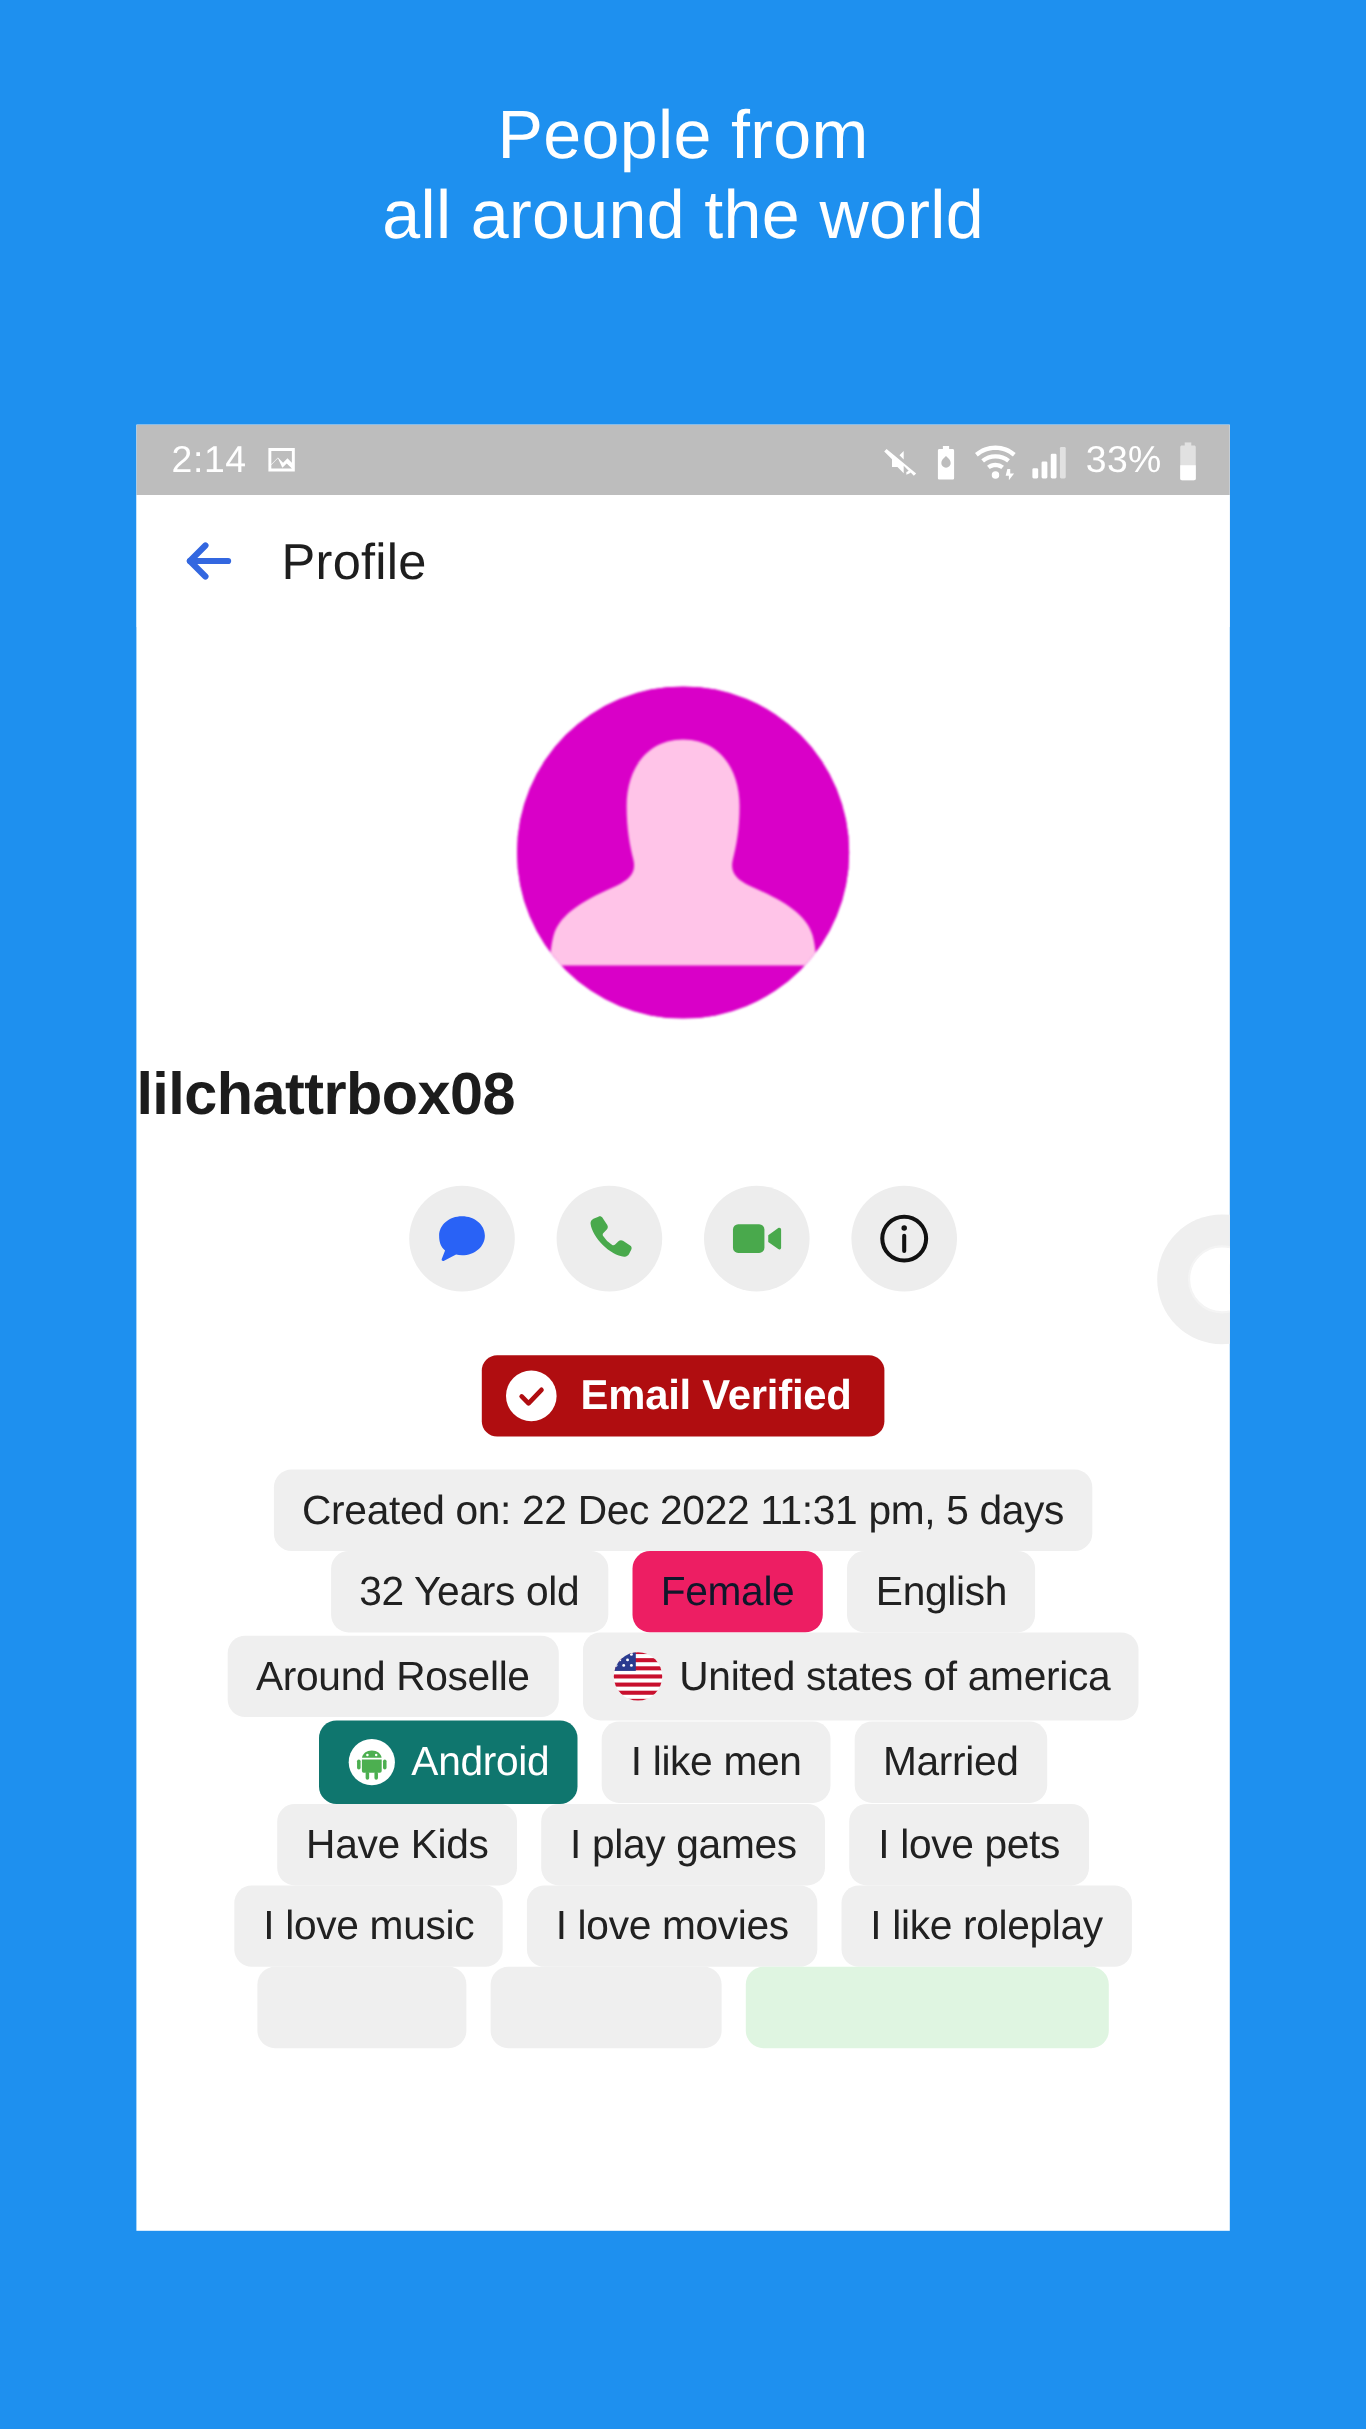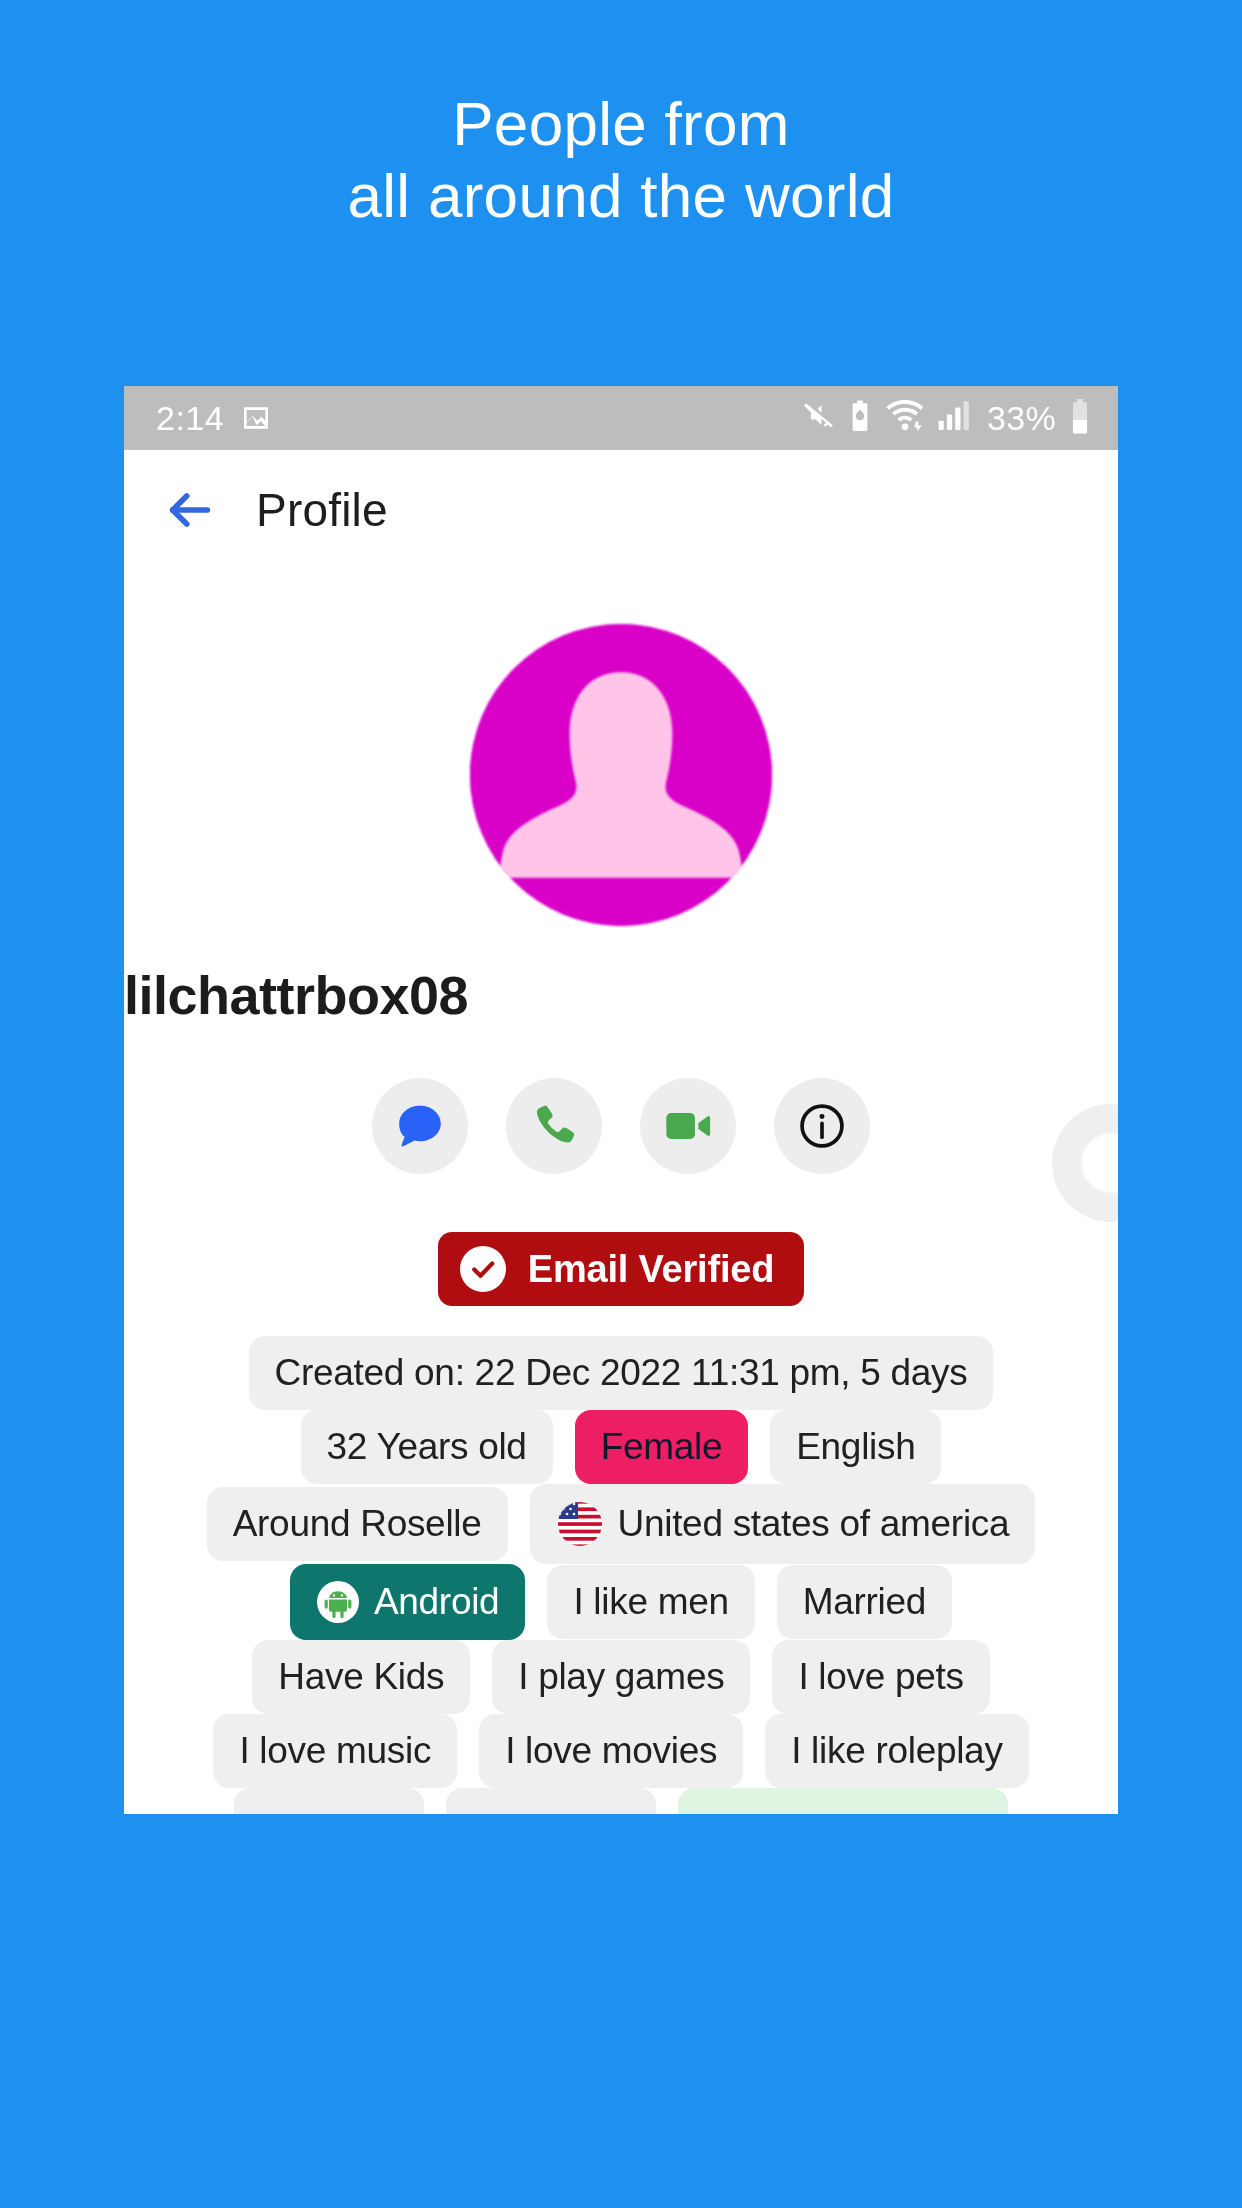--- a/index.html
+++ b/index.html
@@ -21,38 +21,38 @@
     line-height:1.16;
     font-weight:400;
     letter-spacing:0.3px;
     white-space:pre-line;
   }
 
   
   .phone {
     position:absolute;
     left:124px; top:386px;
-    width:994px; height:1428px;
+    width:994px; height:1642px;
     background:#FFFFFF;
     overflow:hidden;
   }
 
   
   .status-bar {
     height:64px;
     background:#BDBDBD;
     display:flex;
     align-items:center;
     justify-content:space-between;
     padding:0 26px 0 32px;
     color:#FFFFFF;
   }
   .status-left { display:flex; align-items:center; gap:16px; }
   .status-time { font-size:34px; font-weight:400; letter-spacing:0.5px; }
-  .status-right { display:flex; align-items:flex-start; gap:12px; }
+  .status-right { display:flex; align-items:flex-end; gap:12px; }
   .status-pct { font-size:34px; font-weight:400; letter-spacing:0.3px; margin-left:4px;}
   .sb-ico { display:block; }
 
   
   .app-bar {
     height:120px;
     display:flex;
     align-items:center;
     padding-left:40px;
     gap:40px;

